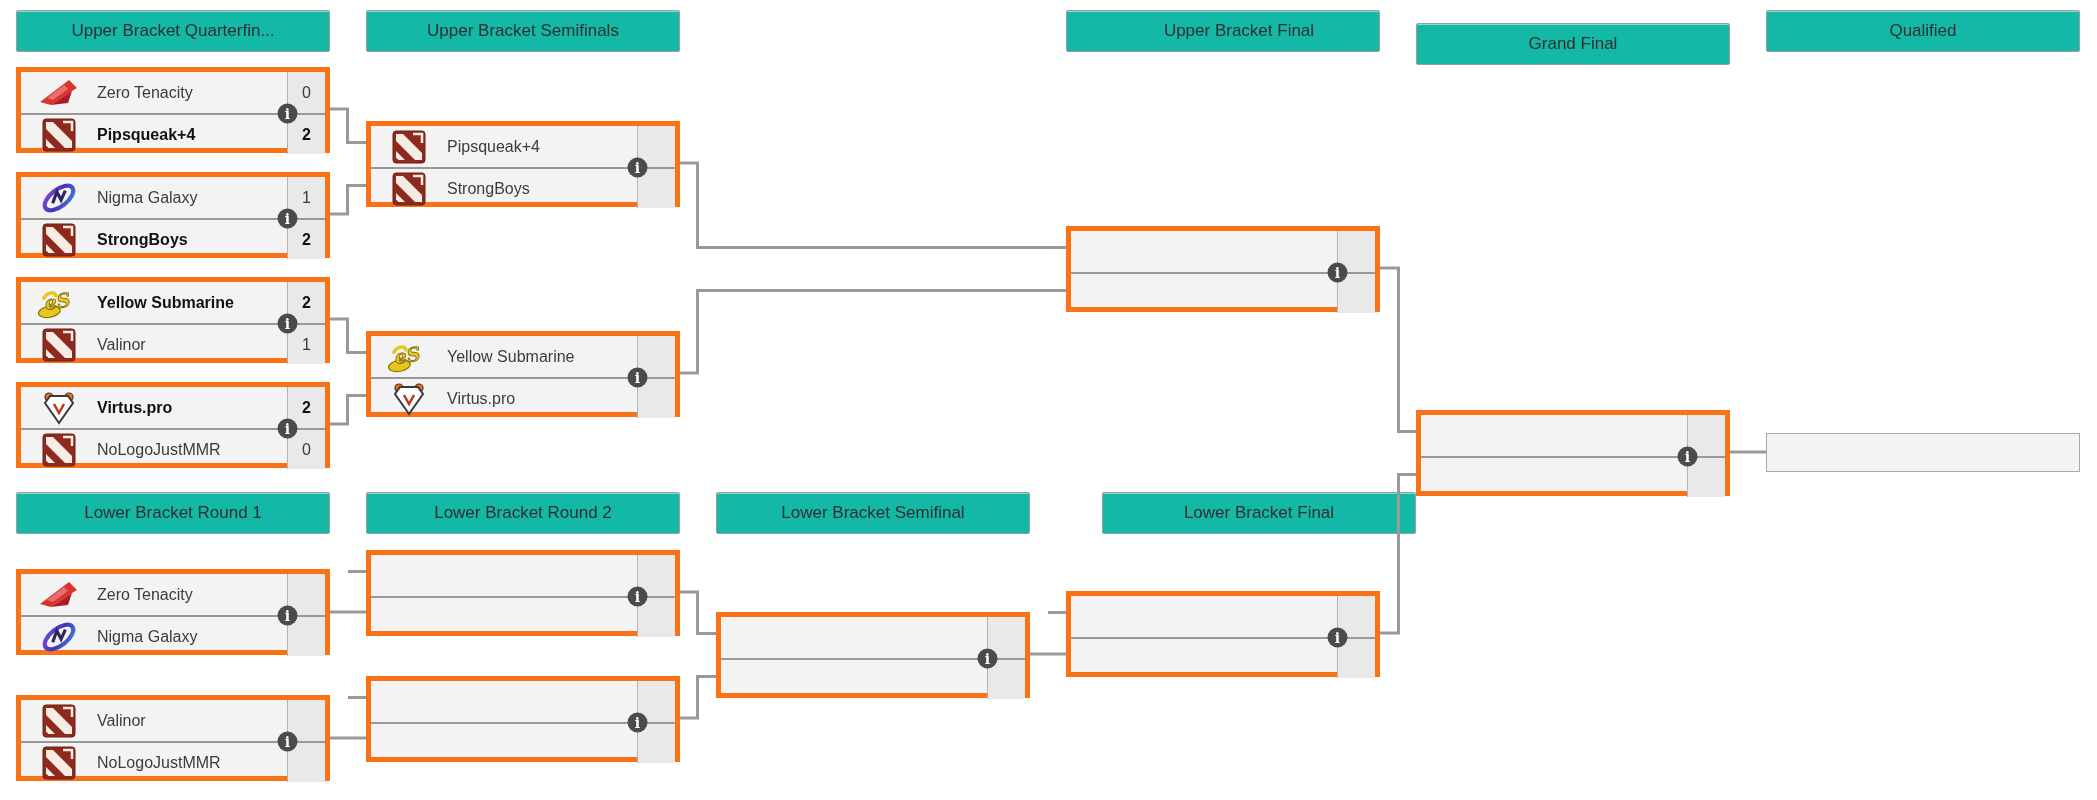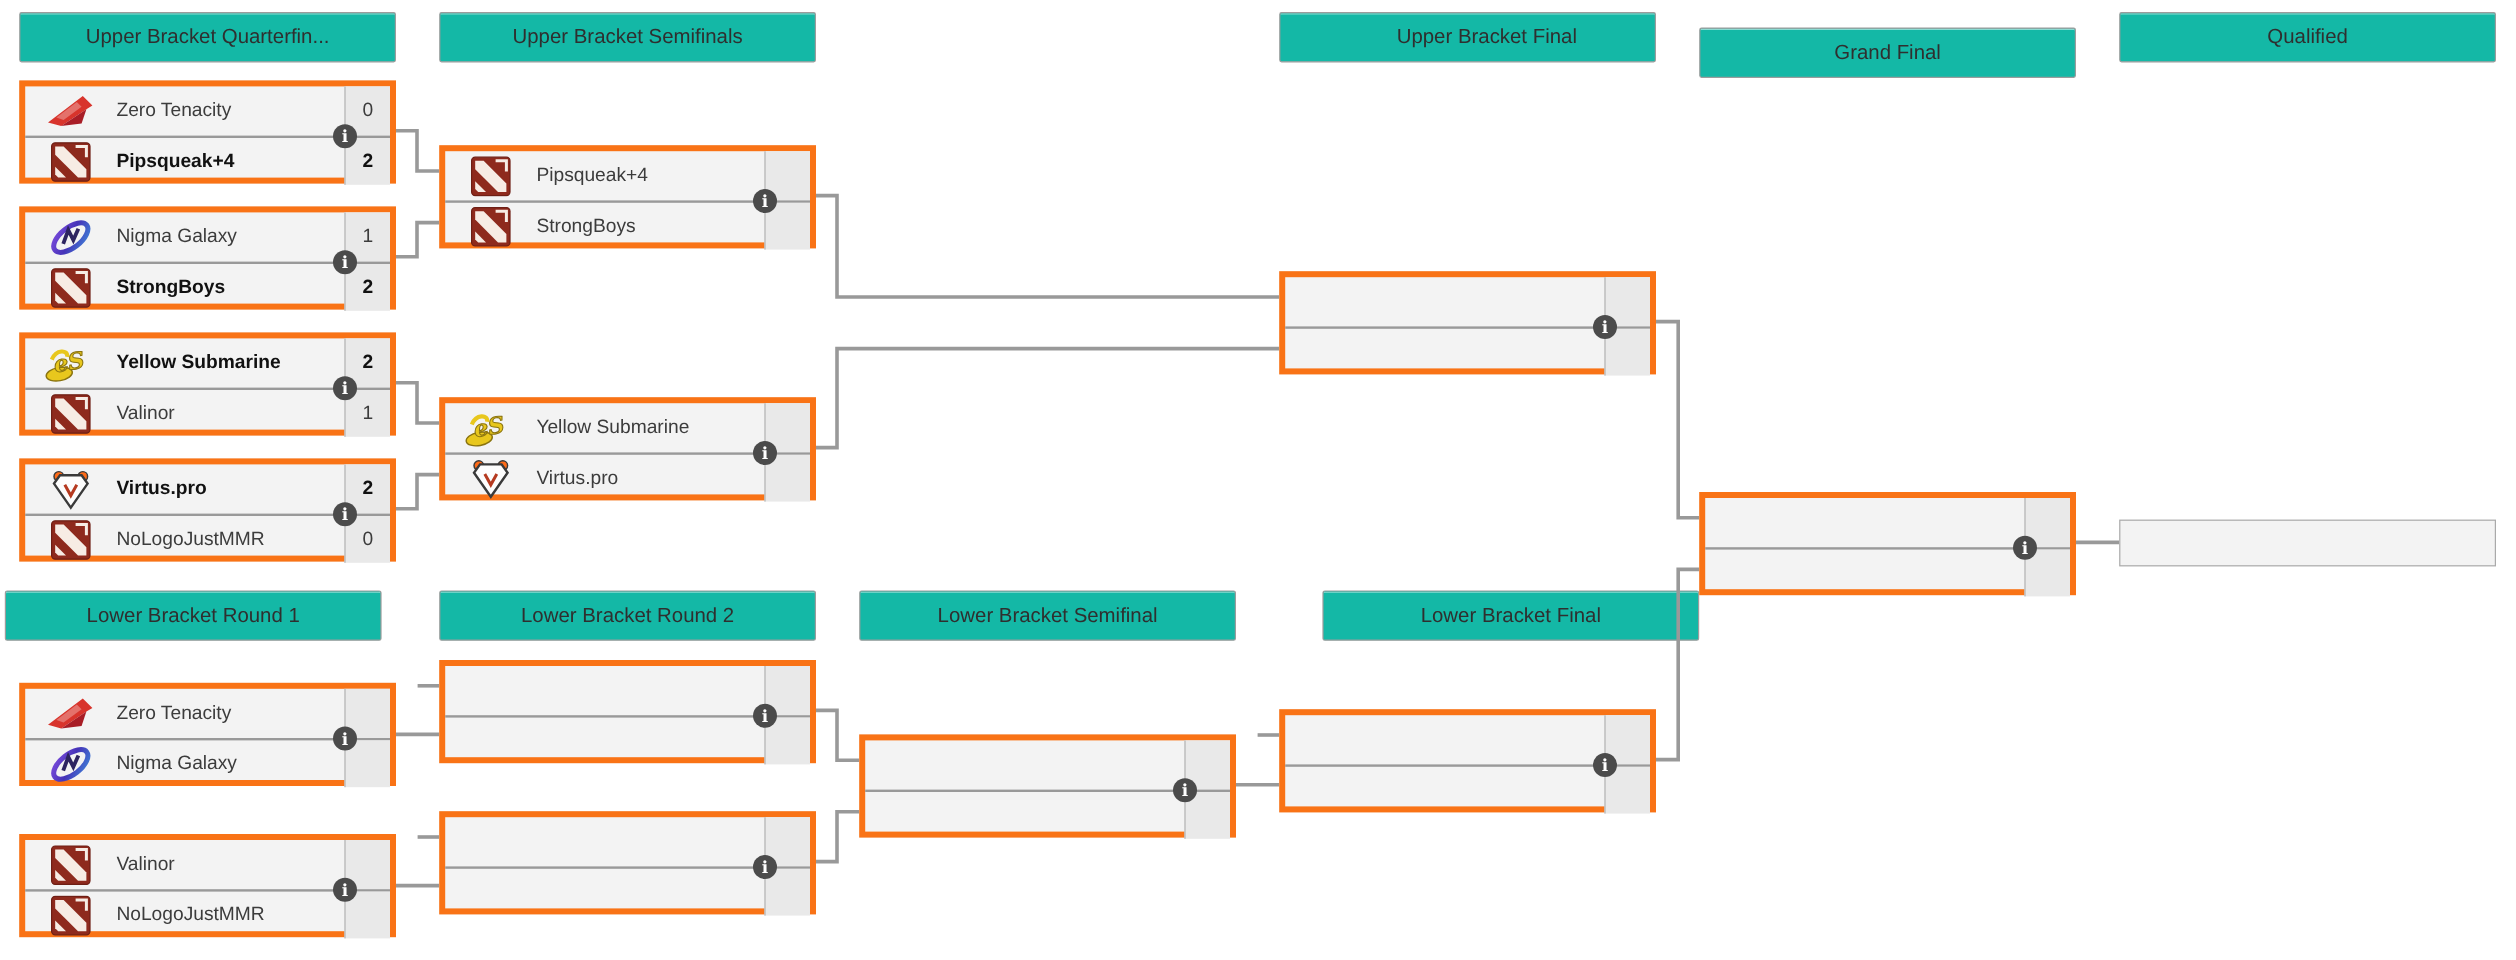--- a/index.html
+++ b/index.html
@@ -70,21 +70,21 @@
       <path d="M1030 654 H1066"></path>
       <path d="M1048 612.5 H1066"></path>
     </g>
   </svg>
 
   <div class="hdr" style="left:16px;top:10px;">Upper Bracket Quarterfin...</div>
   <div class="hdr" style="left:366px;top:10px;">Upper Bracket Semifinals</div>
   <div class="hdr" style="left:1066px;top:10px;padding-left:32px;">Upper Bracket Final</div>
   <div class="hdr" style="left:1416px;top:10px;margin-top:13px;">Grand Final</div>
   <div class="hdr" style="left:1766px;top:10px;">Qualified</div>
-  <div class="hdr" style="left:4px;top:492px;">Lower Bracket Round 1</div>
+  <div class="hdr" style="left:16px;top:492px;">Lower Bracket Round 1</div>
   <div class="hdr" style="left:366px;top:492px;">Lower Bracket Round 2</div>
   <div class="hdr" style="left:716px;top:492px;">Lower Bracket Semifinal</div>
   <div class="hdr" style="left:1066px;top:492px;margin-left:36px;">Lower Bracket Final</div>
 
   <div class="match" style="left:16px;top:67px;">
     <div class="row top">
       <span class="logo">
           <svg width="42" height="32" viewBox="0 0 42 32">
             <polygon points="2,25 31,3 39,11 34,14 13,28" fill="#d8342c"></polygon>
             <polygon points="13,28 34,14 30,26" fill="#a81d26"></polygon>

